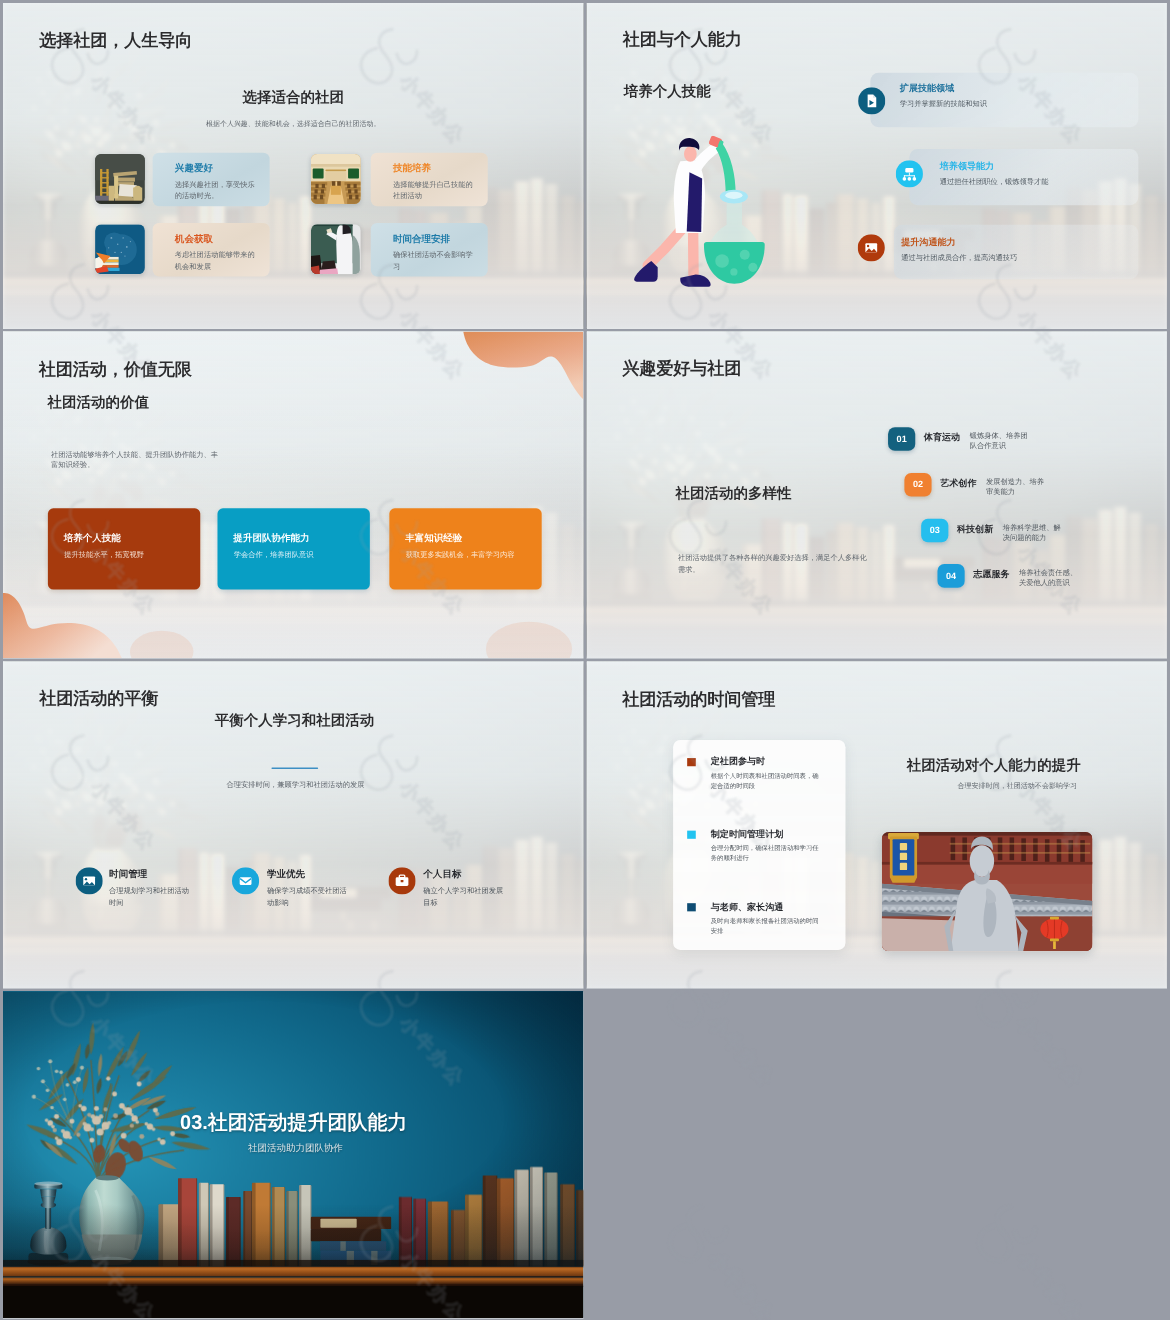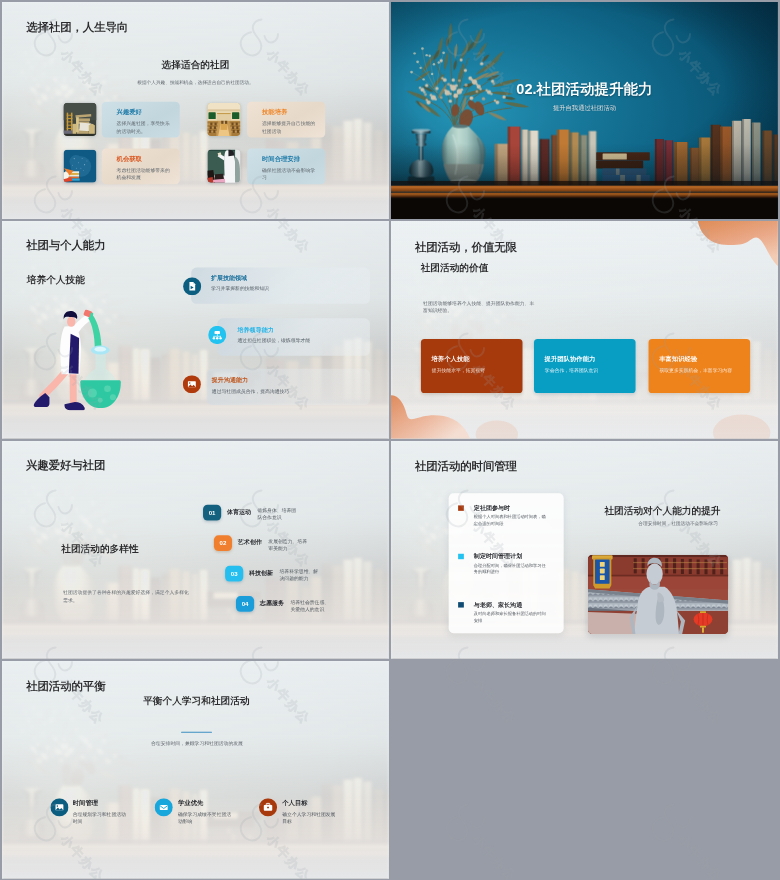--- a/index.html
+++ b/index.html
@@ -495,29 +495,20 @@
       <path d="M92 24 C 104 30 108 50 108 70 L 108 110 L 92 110 Z" fill="#3a5c51" opacity=".5"></path>
     </svg>
   </div>
   <div class="s1pan blue" style="left:811px;top:485px"></div>
   <div class="s1t" style="left:860px;top:509px;color:#1b7aa8">时间合理安排</div>
   <div class="s1d" style="left:860px;top:545px">确保社团活动不会影响学习</div>
  </div>
 </div>
 <div class="slide">
  <div class="cv">
-  <svg width="1280" height="720" viewBox="0 0 1280 720">
-          <use href="#shelfphoto"></use>
-        </svg>
-  <div class="secttl ctr" style="left:640px;top:265px">02.社团活动提升能力</div>
-  <div class="secsub ctr" style="left:640px;top:340px">提升自我通过社团活动</div>
- </div>
-</div>
-<div class="slide">
- <div class="cv">
   <div class="lightbg">
     <svg class="photofade" width="1280" height="720" viewBox="0 0 1280 720">
             <use href="#shelfphoto"></use>
           </svg>
     <div class="photowash"></div>
   </div>
   <div class="ttl" style="left:80px;top:61px;font-size:38px">社团与个人能力</div>
   <div class="h2" style="left:82px;top:177px;font-size:32px">培养个人技能</div>
 
   <svg class="abs" style="left:103px;top:293px" width="292" height="334" viewBox="0 0 292 334">
@@ -660,20 +651,60 @@
 
   <div class="abs" style="left:774px;top:513px;width:60px;height:52px;border-radius:15px;background:#1b9dd9;box-shadow:0 4px 10px rgba(20,90,130,.25)"></div>
   <div class="abs" style="left:774px;top:513px;width:60px;height:52px;line-height:52px;text-align:center;font-size:20px;font-weight:700;color:#fff">04</div>
   <div class="abs" style="left:853px;top:526px;font-size:20px;font-weight:700;color:#24262b;line-height:1;white-space:nowrap">志愿服务</div>
   <div class="abs" style="left:954px;top:522px;font-size:16px;color:#4f565d;line-height:22.5px;width:140px">培养社会责任感、关爱他人的意识</div>
  </div>
 </div>
 <div class="slide">
  <div class="cv">
   <div class="lightbg">
+    <svg class="photofade" style="opacity:.50" width="1280" height="720" viewBox="0 0 1280 720">
+            <use href="#shelfphoto"></use>
+          </svg>
+    <div class="photowash"></div>
+  </div>
+  <div class="ttl" style="left:80px;top:63px;font-size:38px">社团活动的平衡</div>
+  <div class="h2 ctr" style="left:643px;top:114px;font-size:32px">平衡个人学习和社团活动</div>
+  <div class="abs" style="left:592px;top:234px;width:103px;height:3px;background:#3d8fc4;border-radius:2px"></div>
+  <div class="sub ctr" style="left:645px;top:265px;font-size:16px;line-height:1;white-space:nowrap">合理安排时间，兼顾学习和社团活动的发展</div>
+
+  <svg class="abs" style="left:160px;top:454px" width="60" height="60" viewBox="0 0 60 60">
+    <circle cx="30" cy="30" r="30" fill="#0c5e80"></circle>
+    <rect x="17" y="20" width="26" height="20" rx="2" fill="#fff"></rect>
+    <circle cx="23" cy="26" r="2.6" fill="#0c5e80"></circle>
+    <path d="M17 40 l8 -9 6 6 5 -5 7 8 z" fill="#0c5e80"></path>
+  </svg>
+  <div class="abs" style="left:234px;top:459px;font-size:21px;font-weight:700;color:#24262b;line-height:1;white-space:nowrap">时间管理</div>
+  <div class="abs" style="left:234px;top:494px;font-size:16px;color:#4f565d;line-height:25px;width:185px">合理规划学习和社团活动时间</div>
+
+  <svg class="abs" style="left:505px;top:454px" width="60" height="60" viewBox="0 0 60 60">
+    <circle cx="30" cy="30" r="30" fill="#18a7dc"></circle>
+    <rect x="17" y="22" width="26" height="17" rx="3" fill="#fff"></rect>
+    <path d="M18 25 l12 9 12 -9" fill="none" stroke="#18a7dc" stroke-width="3.2" stroke-linejoin="round"></path>
+  </svg>
+  <div class="abs" style="left:582px;top:459px;font-size:21px;font-weight:700;color:#24262b;line-height:1;white-space:nowrap">学业优先</div>
+  <div class="abs" style="left:582px;top:494px;font-size:16px;color:#4f565d;line-height:25px;width:185px">确保学习成绩不受社团活动影响</div>
+
+  <svg class="abs" style="left:850px;top:454px" width="60" height="60" viewBox="0 0 60 60">
+    <circle cx="30" cy="30" r="30" fill="#a8390c"></circle>
+    <rect x="24" y="17" width="12" height="6" rx="2" fill="none" stroke="#fff" stroke-width="3"></rect>
+    <rect x="16" y="22" width="28" height="19" rx="3" fill="#fff"></rect>
+    <rect x="27" y="28" width="6" height="5" rx="1" fill="#a8390c"></rect>
+  </svg>
+  <div class="abs" style="left:927px;top:459px;font-size:21px;font-weight:700;color:#24262b;line-height:1;white-space:nowrap">个人目标</div>
+  <div class="abs" style="left:927px;top:494px;font-size:16px;color:#4f565d;line-height:25px;width:185px">确立个人学习和社团发展目标</div>
+ </div>
+</div>
+<div class="slide">
+ <div class="cv">
+  <div class="lightbg">
     <svg class="photofade" style="opacity:.5" width="1280" height="720" viewBox="0 0 1280 720">
             <use href="#shelfphoto"></use>
           </svg>
     <div class="photowash"></div>
   </div>
   <div class="ttl" style="left:79px;top:64px;font-size:38px">社团活动的时间管理</div>
 
   <div class="abs" style="left:191px;top:173px;width:380px;height:463px;border-radius:16px;background:rgba(253,253,253,.93);box-shadow:0 8px 26px rgba(90,110,130,.14)"></div>
   <div class="abs" style="left:222px;top:213px;width:19px;height:18px;background:#a93a0e"></div>
   <div class="abs" style="left:274px;top:211px;font-size:20px;font-weight:700;color:#24262b;line-height:1;white-space:nowrap">定社团参与时</div>
@@ -763,56 +794,25 @@
         <rect x="-10" y="-27" width="20" height="6" rx="2" fill="#d8a82e"></rect>
         <rect x="-10" y="21" width="20" height="6" rx="2" fill="#d8a82e"></rect>
         <rect x="-3" y="27" width="6" height="17" fill="#e8b93a"></rect>
       </g>
     </svg>
   </div>
  </div>
 </div>
 <div class="slide">
  <div class="cv">
-  <div class="lightbg">
-    <svg class="photofade" style="opacity:.50" width="1280" height="720" viewBox="0 0 1280 720">
-            <use href="#shelfphoto"></use>
-          </svg>
-    <div class="photowash"></div>
-  </div>
-  <div class="ttl" style="left:80px;top:63px;font-size:38px">社团活动的平衡</div>
-  <div class="h2 ctr" style="left:643px;top:114px;font-size:32px">平衡个人学习和社团活动</div>
-  <div class="abs" style="left:592px;top:234px;width:103px;height:3px;background:#3d8fc4;border-radius:2px"></div>
-  <div class="sub ctr" style="left:645px;top:265px;font-size:16px;line-height:1;white-space:nowrap">合理安排时间，兼顾学习和社团活动的发展</div>
-
-  <svg class="abs" style="left:160px;top:454px" width="60" height="60" viewBox="0 0 60 60">
-    <circle cx="30" cy="30" r="30" fill="#0c5e80"></circle>
-    <rect x="17" y="20" width="26" height="20" rx="2" fill="#fff"></rect>
-    <circle cx="23" cy="26" r="2.6" fill="#0c5e80"></circle>
-    <path d="M17 40 l8 -9 6 6 5 -5 7 8 z" fill="#0c5e80"></path>
-  </svg>
-  <div class="abs" style="left:234px;top:459px;font-size:21px;font-weight:700;color:#24262b;line-height:1;white-space:nowrap">时间管理</div>
-  <div class="abs" style="left:234px;top:494px;font-size:16px;color:#4f565d;line-height:25px;width:185px">合理规划学习和社团活动时间</div>
-
-  <svg class="abs" style="left:505px;top:454px" width="60" height="60" viewBox="0 0 60 60">
-    <circle cx="30" cy="30" r="30" fill="#18a7dc"></circle>
-    <rect x="17" y="22" width="26" height="17" rx="3" fill="#fff"></rect>
-    <path d="M18 25 l12 9 12 -9" fill="none" stroke="#18a7dc" stroke-width="3.2" stroke-linejoin="round"></path>
-  </svg>
-  <div class="abs" style="left:582px;top:459px;font-size:21px;font-weight:700;color:#24262b;line-height:1;white-space:nowrap">学业优先</div>
-  <div class="abs" style="left:582px;top:494px;font-size:16px;color:#4f565d;line-height:25px;width:185px">确保学习成绩不受社团活动影响</div>
-
-  <svg class="abs" style="left:850px;top:454px" width="60" height="60" viewBox="0 0 60 60">
-    <circle cx="30" cy="30" r="30" fill="#a8390c"></circle>
-    <rect x="24" y="17" width="12" height="6" rx="2" fill="none" stroke="#fff" stroke-width="3"></rect>
-    <rect x="16" y="22" width="28" height="19" rx="3" fill="#fff"></rect>
-    <rect x="27" y="28" width="6" height="5" rx="1" fill="#a8390c"></rect>
-  </svg>
-  <div class="abs" style="left:927px;top:459px;font-size:21px;font-weight:700;color:#24262b;line-height:1;white-space:nowrap">个人目标</div>
-  <div class="abs" style="left:927px;top:494px;font-size:16px;color:#4f565d;line-height:25px;width:185px">确立个人学习和社团发展目标</div>
+  <svg width="1280" height="720" viewBox="0 0 1280 720">
+          <use href="#shelfphoto"></use>
+        </svg>
+  <div class="secttl ctr" style="left:641px;top:267px;font-size:44px">03.社团活动提升团队能力</div>
+  <div class="secsub ctr" style="left:645px;top:336px">社团活动助力团队协作</div>
  </div>
 </div>
 </div>
 <svg class="wm" width="780" height="880" viewBox="0 0 780 880">
  <defs>
   <filter id="wmblur" x="-10%" y="-10%" width="120%" height="120%">
         <feGaussianBlur stdDeviation="0.55"></feGaussianBlur>
       </filter>
   <symbol id="wmunit" viewBox="0 0 70 90" overflow="visible">
     <g fill="none" stroke="#9aa2ab" stroke-width="1.9" stroke-linecap="round" stroke-linejoin="round">

